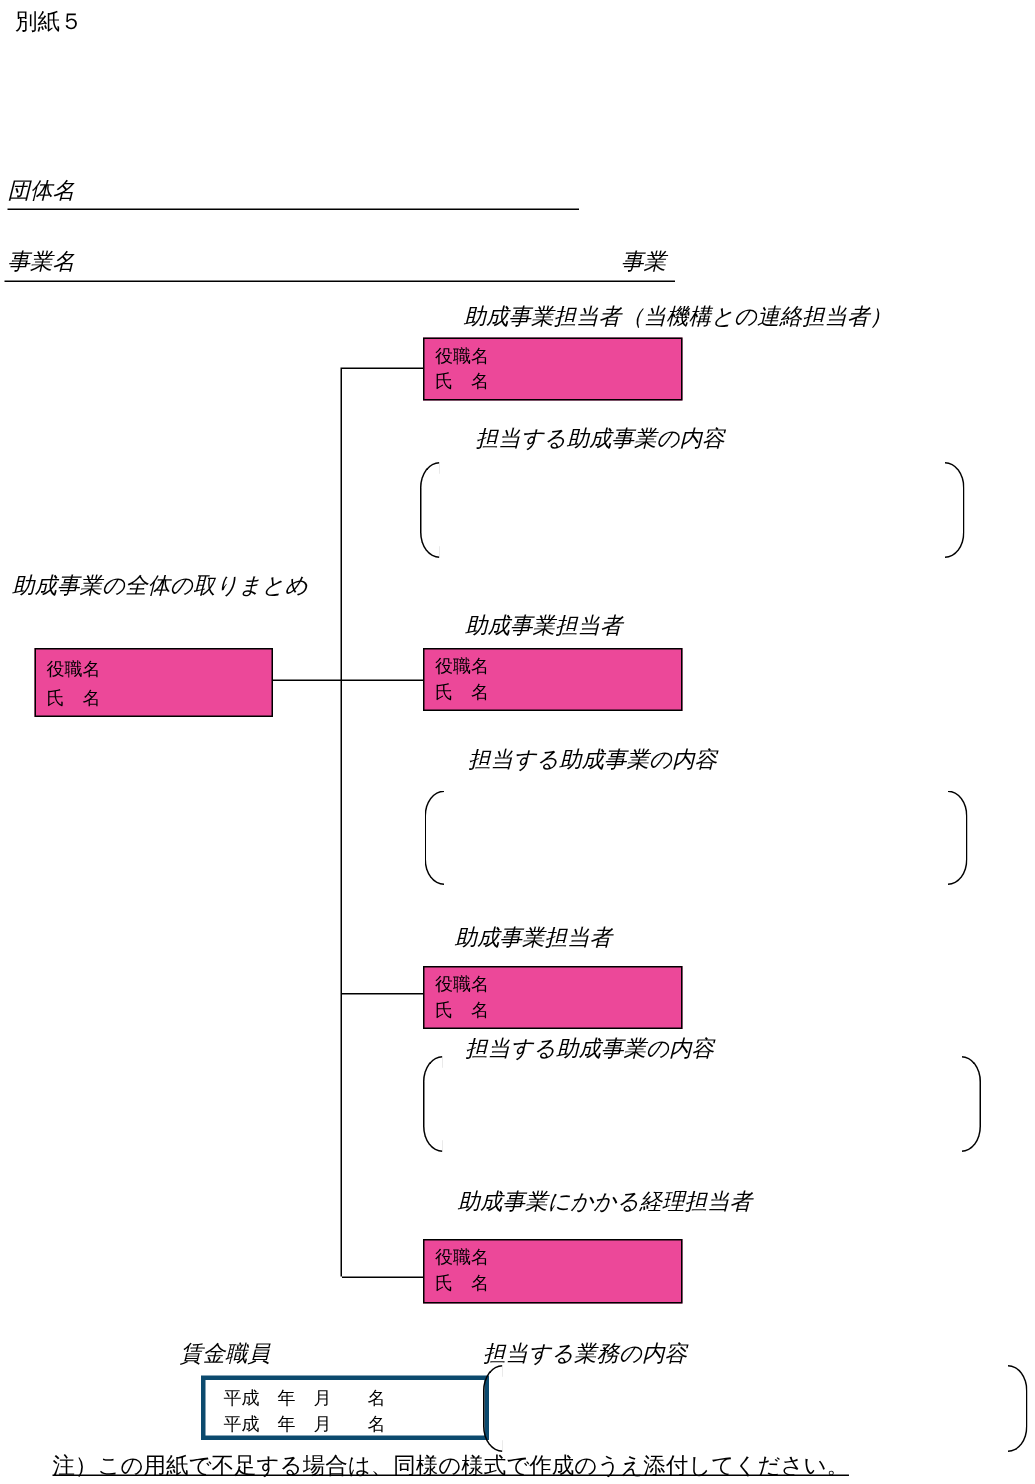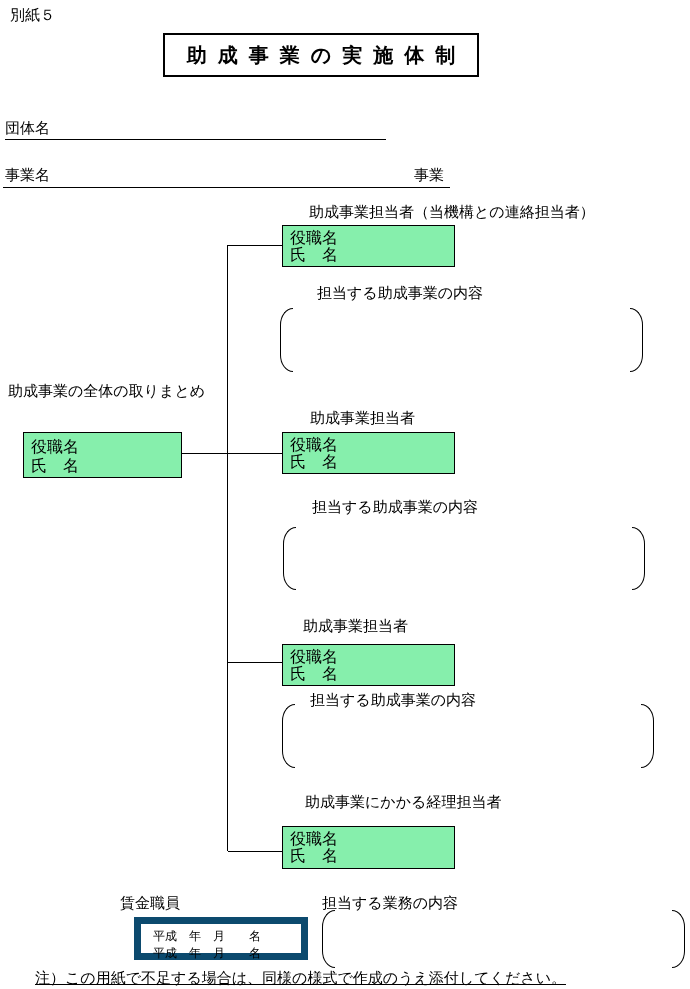--- a/index.html
+++ b/index.html
@@ -2,59 +2,56 @@
 <html><head>
 <meta charset="utf-8">
 <style>
   html,body{margin:0;padding:0;background:#fff;}
   #page{
     position:relative;width:690px;height:989px;background:#ffffff;
     font-family:"Liberation Sans","DejaVu Sans",sans-serif;color:#000;
     overflow:hidden;
   }
   .abs{position:absolute;white-space:nowrap;}
-  .lbl{font-size:15px;line-height:18px;}
+  .lbl{font-size:15px;line-height:18px;font-style:italic;}
   .sm{font-size:15px;line-height:17px;}
   .titlebox{
     position:absolute;left:163px;top:33px;width:316px;height:44px;
     border:2px solid #000;box-sizing:border-box;
     display:flex;align-items:center;justify-content:center;
     font-size:20px;font-weight:bold;letter-spacing:11px;padding-left:11px;
   }
   .rolebox{
     position:absolute;border:1px solid #000;box-sizing:border-box;
-    font-size:16px;line-height:17px;padding:3px 0 0 7px;background:#86efac;
+    font-size:12px;line-height:17px;padding:3px 0 0 7px;background:#ec4899;
   }
   .line{position:absolute;background:#000;}
   .bracket{position:absolute;}
   .paren{position:absolute;top:0;bottom:0;width:13px;box-sizing:border-box;}
   .paren.open{
     left:0;border-left:1px solid #000;border-top:1px solid #000;border-bottom:1px solid #000;
     border-radius:13px 0 0 13px / 17px 0 0 17px;
   }
   .paren.close{
     right:0;border-right:1px solid #000;border-top:1px solid #000;border-bottom:1px solid #000;
     border-radius:0 13px 13px 0 / 0 17px 17px 0;
   }
   .wagebox{
-    position:absolute;left:134px;top:917px;width:174px;height:43px;
-    border:7px solid #0c4a6e;box-sizing:border-box;
+    position:absolute;left:134px;top:917px;width:192px;height:43px;
+    border:3px solid #0c4a6e;box-sizing:border-box;
     font-size:12px;line-height:17px;padding:4px 12px 0 12px;
   }
 </style>
 </head>
 <body>
 
 <div id="page">
 
   <div class="abs sm" style="left:10px;top:6px;">別紙５</div>
 
-  <div class="titlebox">
-    <span>助成事業の実施体制</span>
-  </div>
 
   <div class="abs lbl" style="left:5px;top:119px;">団体名</div>
   <div class="line" style="left:5px;top:139px;width:381px;height:1px;"></div>
 
   <div class="abs lbl" style="left:5px;top:166px;">事業名</div>
   <div class="line" style="left:3px;top:187px;width:409px;height:1px;"></div>
   <div class="abs lbl" style="left:414px;top:166px;">事業</div>
   <div class="line" style="left:412px;top:187px;width:38px;height:1px;"></div>
 
   <div class="line" style="left:227px;top:245px;width:1px;height:606px;"></div>

